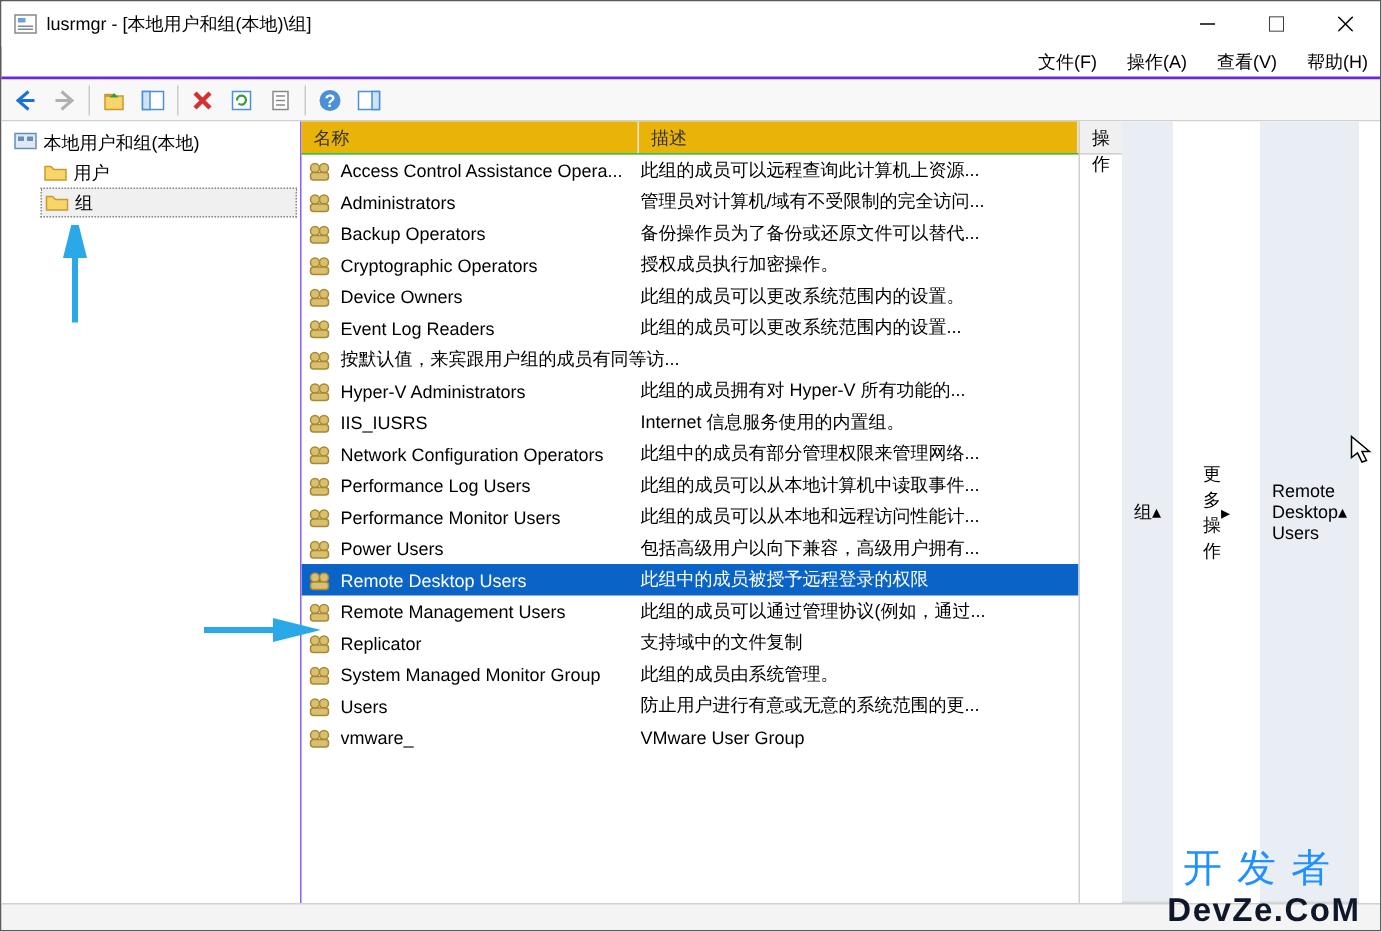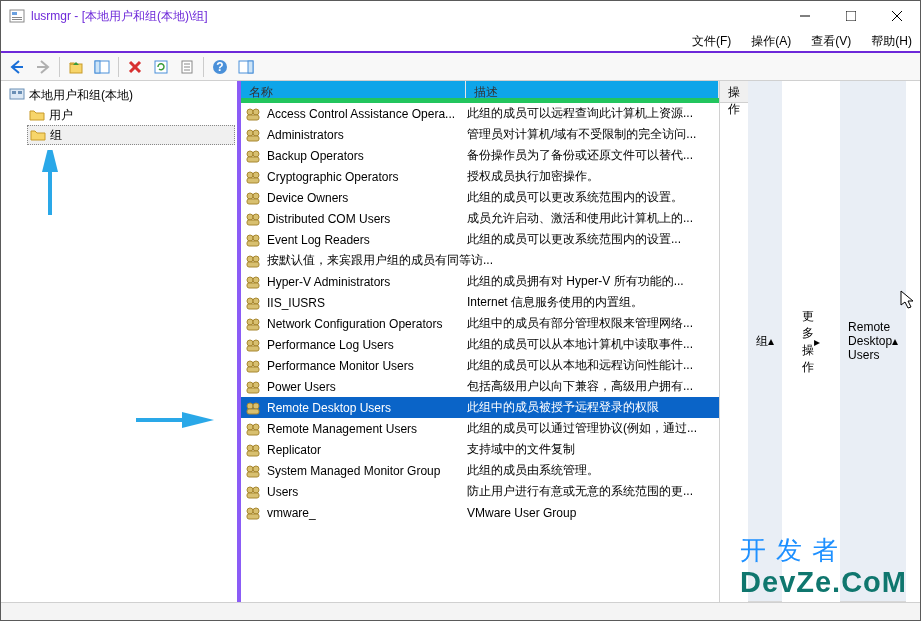--- a/index.html
+++ b/index.html
@@ -1,64 +1,64 @@
 <!DOCTYPE html>
 <html><head>
 <meta charset="utf-8">
 <style>
 * { box-sizing: border-box; margin: 0; padding: 0; font-family: "Microsoft YaHei", "Segoe UI", sans-serif; font-size: 12px; }
 body { width: 921px; height: 621px; background: #fff; overflow: hidden; position: relative; }
 .window { width: 921px; height: 621px; border: 1px solid #5a5a5a; display: flex; flex-direction: column; background: #fff; }
 
 .titlebar { height: 30px; display: flex; align-items: center; padding-left: 8px; background: #fff; }
 .titlebar .app-icon { width: 16px; height: 16px; margin-right: 6px; }
-.titlebar .title { flex: 1; color: #6d28d9; }
+.titlebar .title { flex: 1; color: #000000; }
 .titlebar .winbtns { display: flex; height: 100%; }
 .titlebar .winbtn { width: 46px; display: flex; align-items: center; justify-content: center; cursor: default; }
 .titlebar .winbtn svg { width: 10px; height: 10px; }
 
 .menubar { height: 22px; display: flex; align-items: center; padding-left: 8px; gap: 4px; border-bottom: 2px solid #6d28d9; justify-content: flex-end; }
 .menubar .menuitem { padding: 2px 8px; cursor: default; }
 
 .toolbar { height: 28px; display: flex; align-items: center; padding: 0 4px; gap: 2px; border-bottom: 1px solid #d0d0d0; background: #f8f8f8; }
 .toolbar .tbtn { width: 24px; height: 22px; display: flex; align-items: center; justify-content: center; cursor: default; }
 .toolbar .sep { width: 1px; height: 20px; background: #ccc; margin: 0 2px; }
 
 .mainarea { flex: 1; display: flex; min-height: 0; }
 
-.leftpane { width: 240px; border-right: 4px solid #8b5cf6; background: #fff; padding: 4px 2px; }
+.leftpane { width: 200px; border-right: 1px solid #8b5cf6; background: #fff; padding: 4px 2px; }
 .tree-root { padding-left: 4px; }
 .tree-item { display: flex; align-items: center; height: 20px; padding: 1px 2px; cursor: default; }
 .tree-item .ticon { width: 16px; height: 16px; margin-right: 4px; }
 .tree-child { margin-left: 20px; }
 .tree-item.sel { background: #f0f0f0; border: 1px dotted #888; }
 
 .centerpane { flex: 1; display: flex; flex-direction: column; min-width: 0; border-right: 1px solid #d0d0d0; }
-.listheader { height: 22px; display: flex; background: #0ea5e9; border-bottom: 5px solid #22c55e; }
+.listheader { height: 22px; display: flex; background: #eab308; border-bottom: 1px solid #22c55e; }
 .listheader .col { padding: 3px 8px; border-right: 1px solid #e5e5e5; color: #333; }
 .col-name { width: 225px; }
 .col-desc { flex: 1; }
 .listbody { flex: 1; overflow: hidden; }
 .row { display: flex; align-items: center; height: 21px; cursor: default; }
 .row .ricon { width: 16px; height: 16px; margin-left: 4px; margin-right: 6px; flex-shrink: 0; }
 .row .rname { width: 200px; white-space: nowrap; overflow: hidden; text-overflow: ellipsis; }
 .row .rdesc { flex: 1; white-space: nowrap; overflow: hidden; text-overflow: ellipsis; padding-right: 6px; }
 .row.sel { background: #0a64c8; color: #fff; }
 
 .rightpane { width: 200px; background: #fff; display: flex; flex-direction: row; }
 .rightpane .rhead { height: 22px; background: #f0f0f0; border-bottom: 1px solid #d0d0d0; padding: 3px 8px; font-weight: normal; }
 .rightpane .rsec { background: #e9eef5; padding: 4px 8px; display: flex; justify-content: space-between; align-items: center; border-bottom: 1px solid #d8d8d8; }
 .rightpane .ritem { padding: 16px 20px; display: flex; justify-content: space-between; align-items: center; cursor: default; }
 
 .arrow-up1 { position: absolute; left: 40px; top: 150px; pointer-events: none; }
 .arrow-right1 { position: absolute; left: 134px; top: 410px; pointer-events: none; }
 
-.watermark { position: absolute; right: 14px; bottom: 22px; text-align: left; line-height: 1.15; pointer-events: none; }
+.watermark { position: absolute; right: 14px; bottom: 2px; text-align: center; line-height: 1.15; pointer-events: none; }
 .watermark .wm1 { font-size: 26px; color: #1e90ff; letter-spacing: 10px; font-family: "SimHei","Microsoft YaHei"; }
-.watermark .wm2 { font-size: 29px; color: #0f766e; font-weight: bold; letter-spacing: 1px; }
+.watermark .wm2 { font-size: 22px; color: #0f172a; font-weight: bold; letter-spacing: 1px; }
 
 .cursor-icon { position: absolute; left: 900px; top: 290px; pointer-events: none; }
 
 .statusbar { height: 18px; border-top: 1px solid #d0d0d0; background: #f4f4f4; }
 </style>
 </head>
 <body>
 
 <div class="window">
 
@@ -240,29 +240,20 @@
               </svg></span>
             <span class="rname">Device Owners</span>
             <span class="rdesc">此组的成员可以更改系统范围内的设置。</span>
           </div>
           <div class="row">
             <span class="ricon"><svg viewBox="0 0 16 16">
                 <circle cx="5" cy="6" r="3" fill="#d8c070" stroke="#a88830"></circle>
                 <circle cx="11" cy="6" r="3" fill="#d8c070" stroke="#a88830"></circle>
                 <rect x="2" y="9" width="12" height="5" rx="2" fill="#d8c070" stroke="#a88830"></rect>
               </svg></span>
-            <span class="rname">Distributed COM Users</span>
-            <span class="rdesc">成员允许启动、激活和使用此计算机上的...</span>
-          </div>
-          <div class="row">
-            <span class="ricon"><svg viewBox="0 0 16 16">
-                <circle cx="5" cy="6" r="3" fill="#d8c070" stroke="#a88830"></circle>
-                <circle cx="11" cy="6" r="3" fill="#d8c070" stroke="#a88830"></circle>
-                <rect x="2" y="9" width="12" height="5" rx="2" fill="#d8c070" stroke="#a88830"></rect>
-              </svg></span>
             <span class="rname">Event Log Readers</span>
             <span class="rdesc">此组的成员可以更改系统范围内的设置...</span>
           </div>
           <div class="row">
             <span class="ricon"><svg viewBox="0 0 16 16">
                 <circle cx="5" cy="6" r="3" fill="#d8c070" stroke="#a88830"></circle>
                 <circle cx="11" cy="6" r="3" fill="#d8c070" stroke="#a88830"></circle>
                 <rect x="2" y="9" width="12" height="5" rx="2" fill="#d8c070" stroke="#a88830"></rect>
               </svg></span>
             <span class="rdesc">按默认值，来宾跟用户组的成员有同等访...</span>

